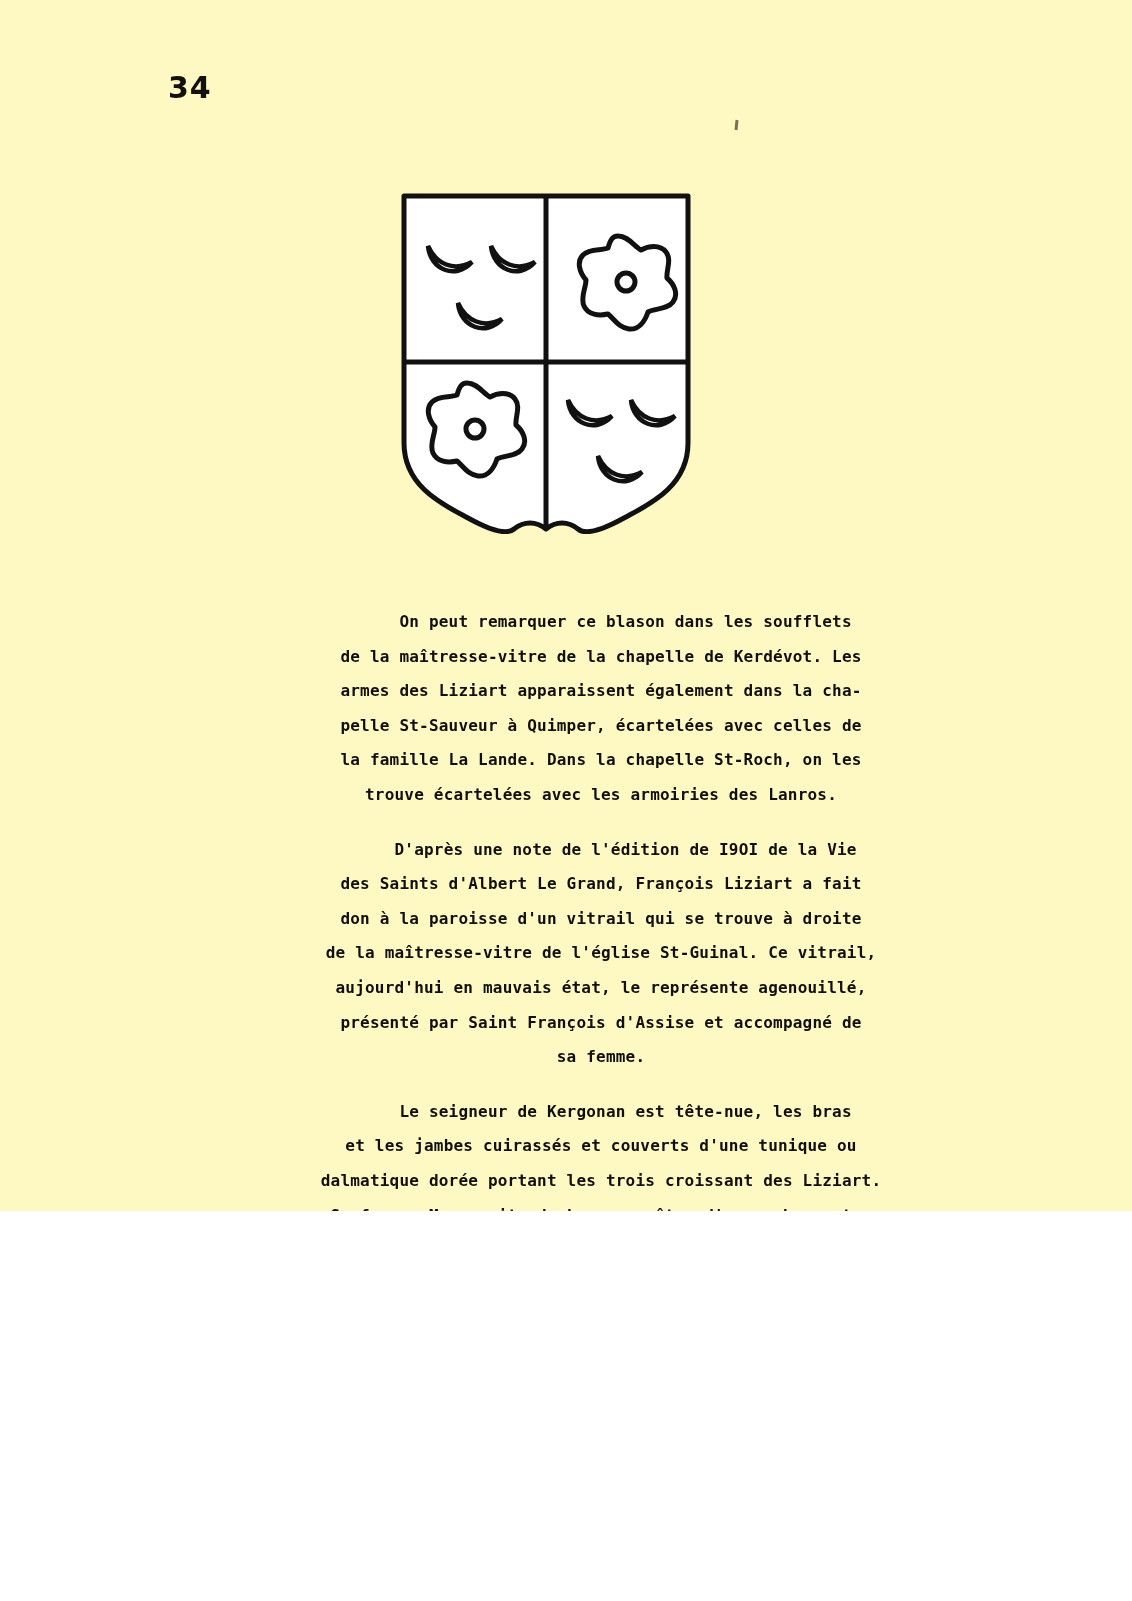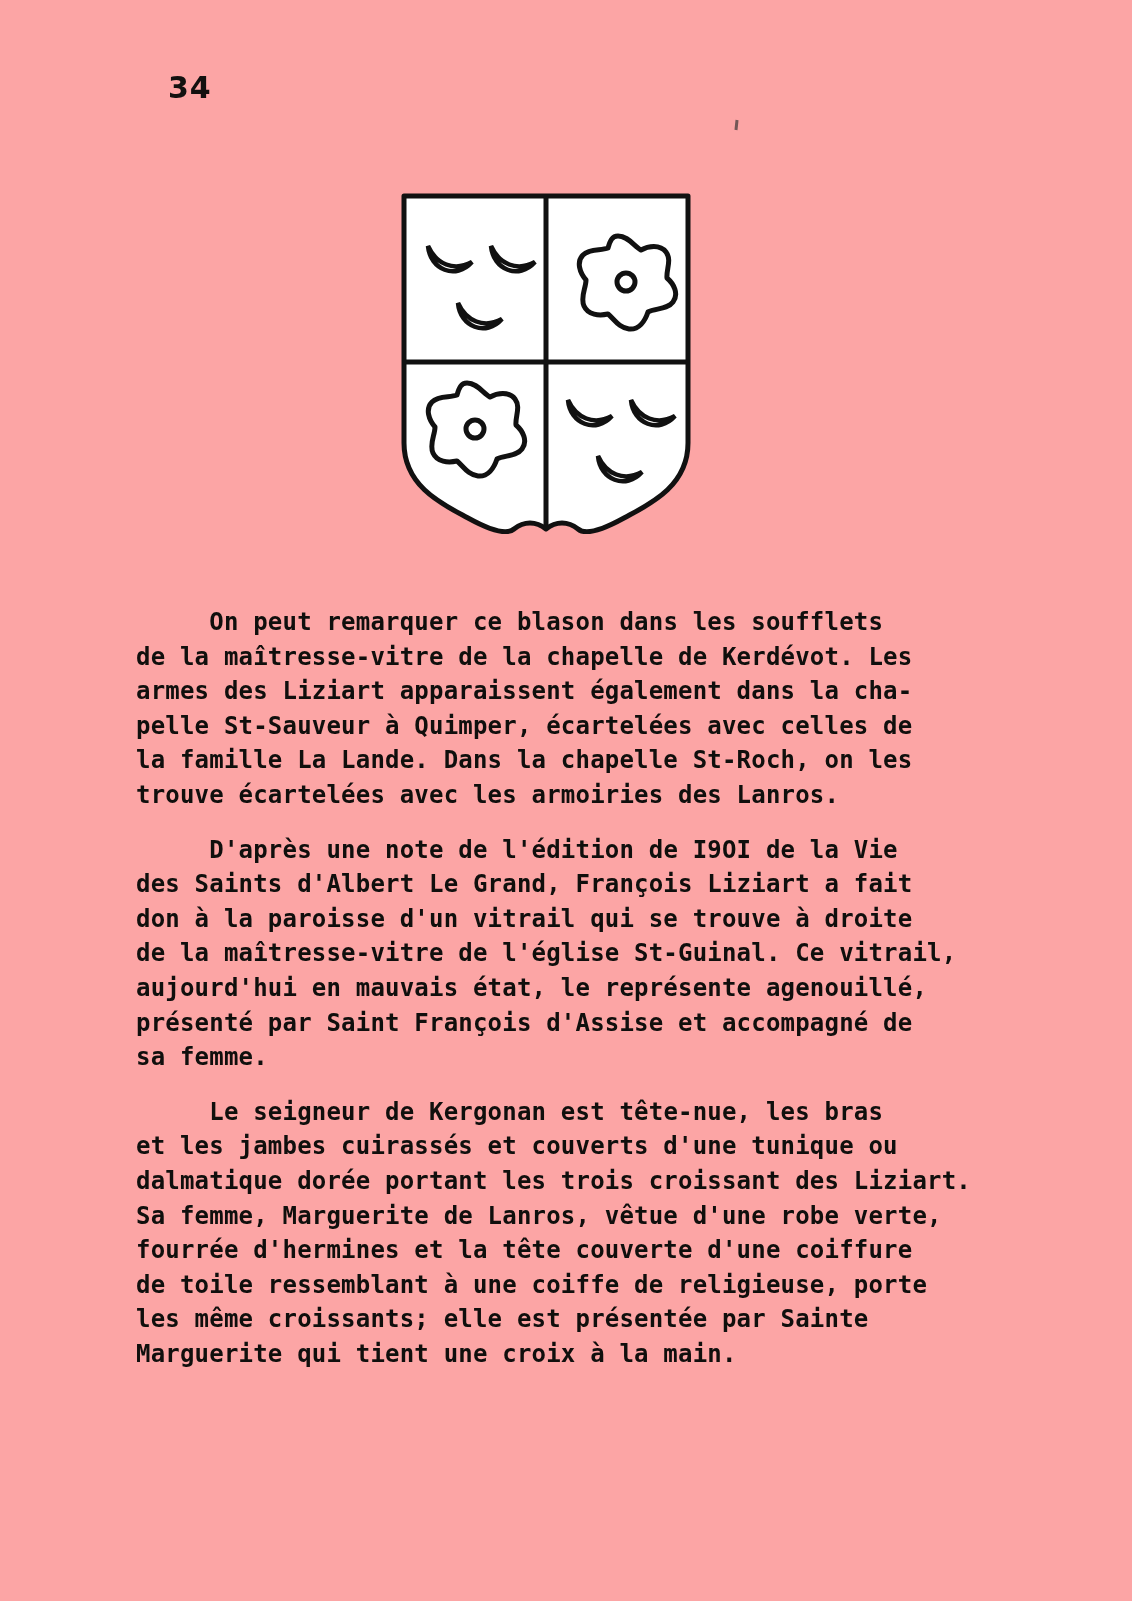--- a/index.html
+++ b/index.html
@@ -3,22 +3,22 @@
 <meta charset="utf-8">
 <style>
   html, body {
     margin: 0;
     padding: 0;
     background: #ffffff;
   }
   .page {
     position: relative;
     width: 1132px;
-    height: 1601px;
-    background: #fca5a5;
+    height: 1211px;
+    background: #fef9c3;
     overflow: hidden;
     font-family: "DejaVu Sans Mono", monospace;
     color: #14120f;
   }
   .page-number {
     position: absolute;
     left: 168px;
     top: 70px;
     font-family: "DejaVu Sans", sans-serif;
     font-size: 30px;
@@ -44,28 +44,29 @@
     height: 350px;
   }
   .coat-wrap svg { display: block; }
   .body-text {
     position: absolute;
     left: 136px;
     top: 605px;
     width: 930px;
   }
   .para {
-    font-size: 24px;
+    font-size: 16px;
     line-height: 34.6px;
     letter-spacing: 0.2px;
     margin: 0 0 20px 0;
     white-space: pre-wrap;
     font-weight: 700;
     color: #100f0d;
     text-indent: 0;
+    text-align: center;
   }
   .para:last-child { margin-bottom: 0; }
 </style>
 </head>
 <body>
 
 <div class="page">
 
   <div class="page-number">34</div>
 

